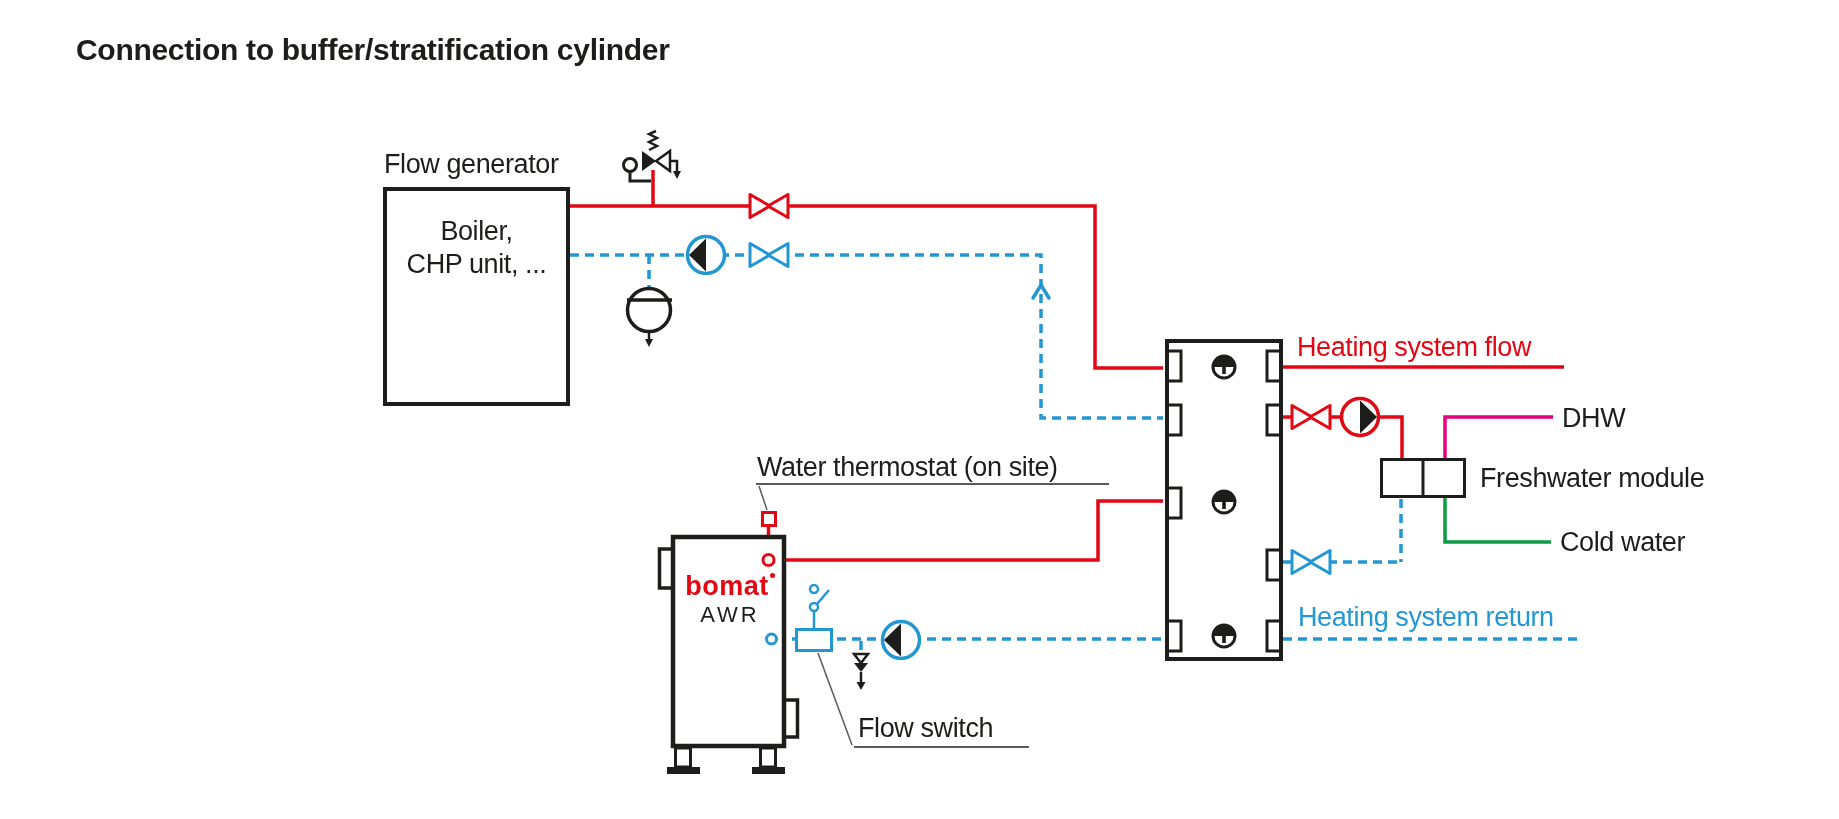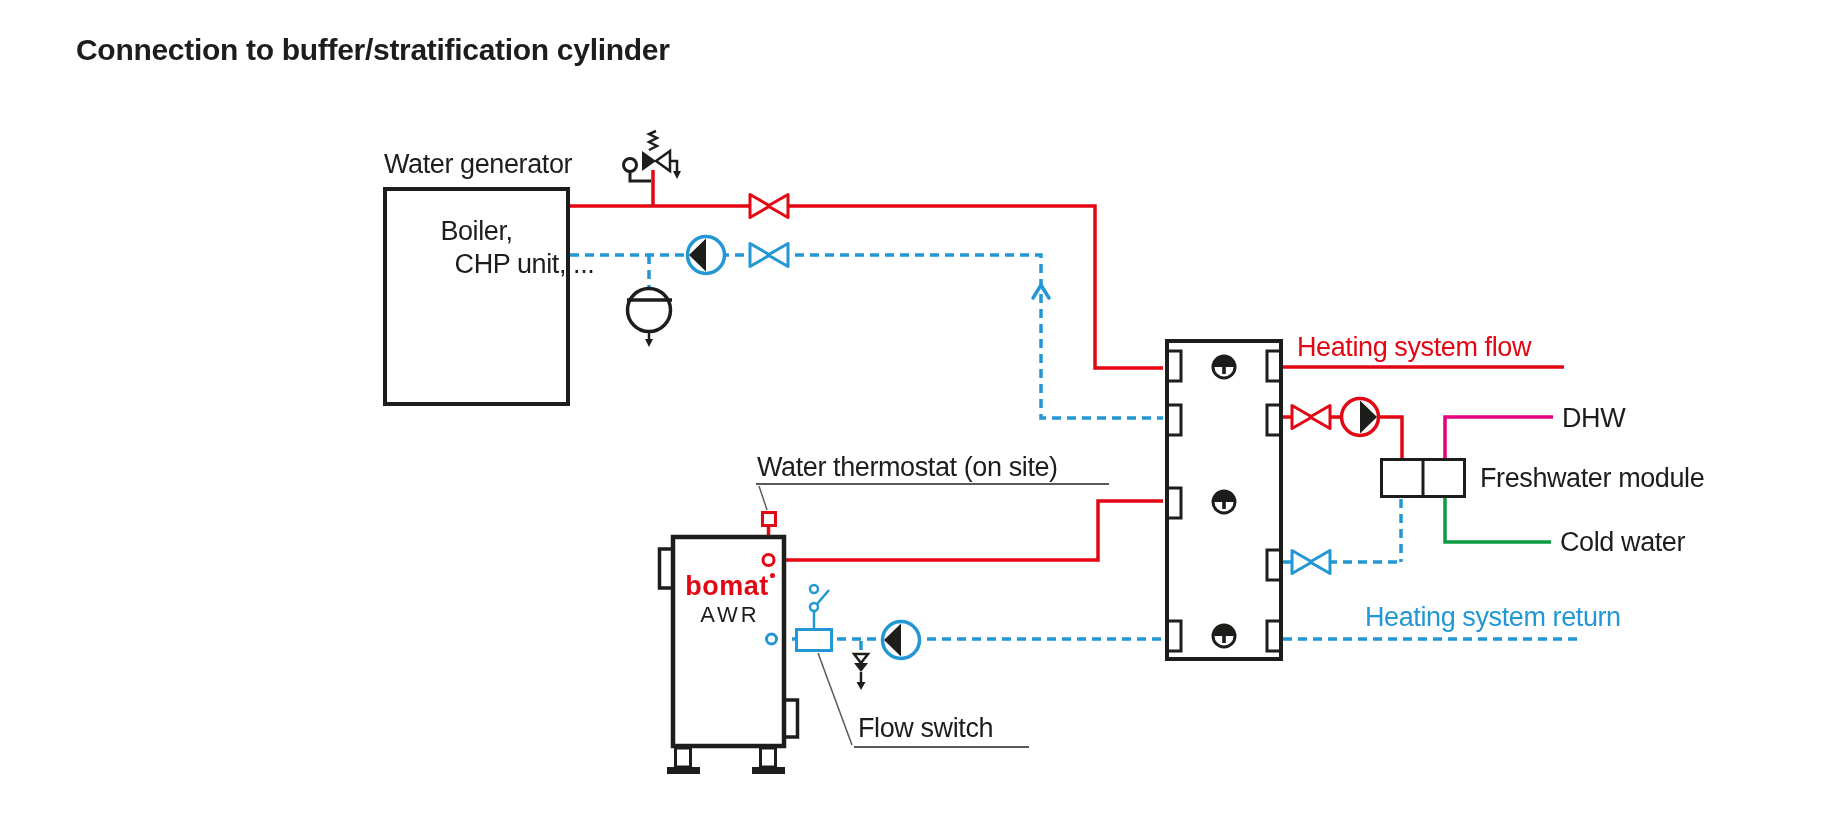--- a/index.html
+++ b/index.html
@@ -185,34 +185,34 @@
     <g fill="none" style="stroke:var(--c-gray)">
       <path d="M718,484 H1071" stroke-width="2"></path>
       <path d="M721,486 L729,510" stroke-width="1.5"></path>
       <path d="M816,747 H991" stroke-width="2"></path>
       <path d="M780,653 L814,745" stroke-width="1.5"></path>
     </g>
   </svg>
 
   <div class="title">Connection to buffer/stratification cylinder</div>
 
-  <div class="lbl" style="left:346px;top:149px;">Water generator</div>
+  <div class="lbl" style="left:346px;top:149px;">Flow generator</div>
   <div class="lbl center" style="left:345px;top:216px;width:187px;">Boiler,</div>
-  <div class="lbl center" style="left:345px;top:249px;width:187px;padding-left:48px;">CHP unit, ...</div>
+  <div class="lbl center" style="left:345px;top:249px;width:187px;">CHP unit, ...</div>
 
   <div class="lbl" style="left:719px;top:452px;">Water thermostat (on site)</div>
 
   <div class="lbl" style="left:820px;top:713px;">Flow switch</div>
 
   <div class="brand"><span>bomat</span><span class="tm"></span></div>
   <div class="model">AWR</div>
 
 
   <div class="lbl c-red" style="left:1259px;top:332px;">Heating system flow</div>
 
   <div class="lbl" style="left:1524px;top:403px;">DHW</div>
 
   <div class="lbl" style="left:1442px;top:463px;">Freshwater module</div>
 
   <div class="lbl" style="left:1522px;top:527px;">Cold water</div>
 
-  <div class="lbl c-blue" style="left:1327px;top:602px;">Heating system return</div>
+  <div class="lbl c-blue" style="left:1260px;top:602px;">Heating system return</div>
 </div>
 
 </body></html>

